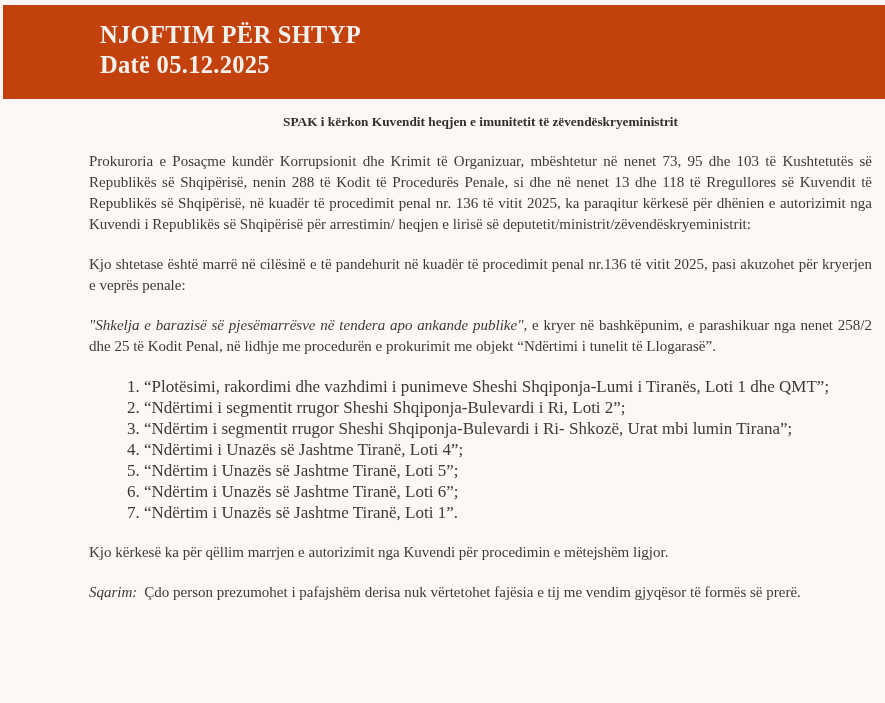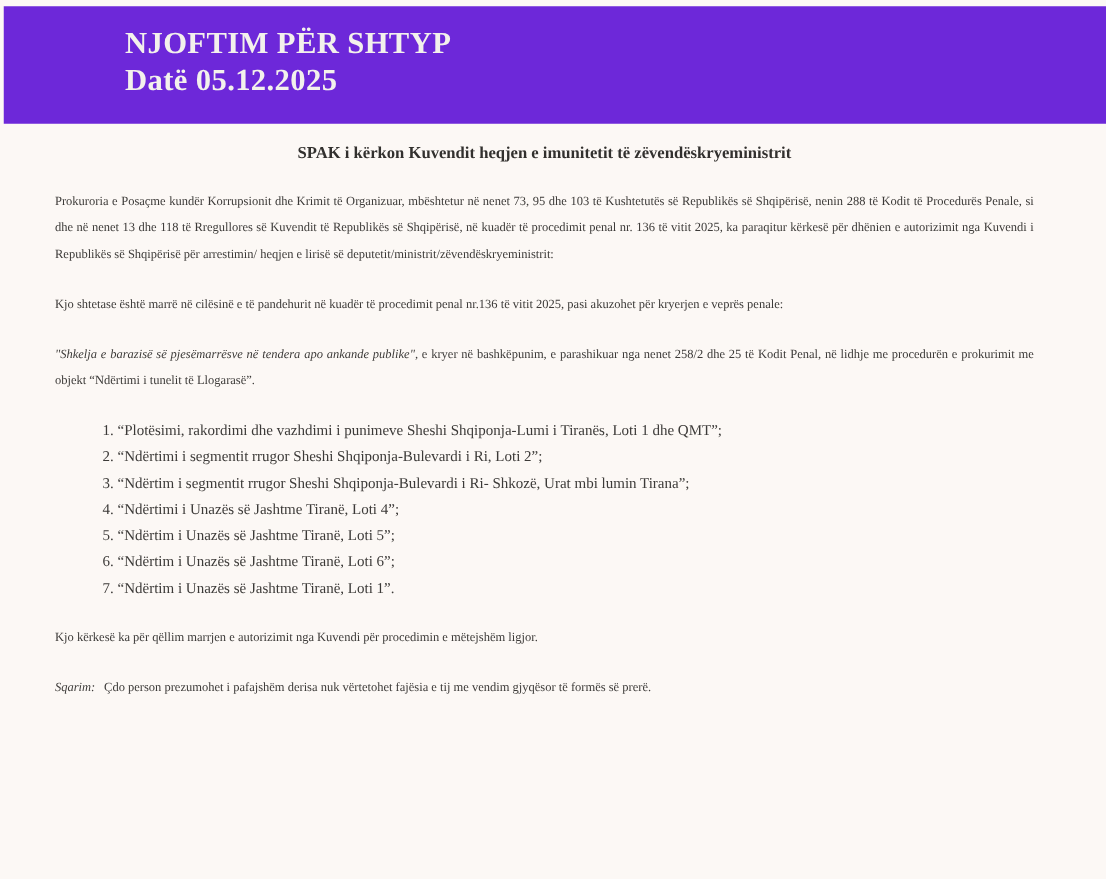--- a/index.html
+++ b/index.html
@@ -5,57 +5,57 @@
   * { margin: 0; padding: 0; box-sizing: border-box; }
   html, body {
     width: 885px; height: 703px;
     overflow: hidden;
     background: #fcf8f5;
     font-family: "Liberation Serif", serif;
   }
   .banner {
     margin: 5px 0 0 3px;
     height: 94px;
-    background: #6d28d9;
+    background: #c2410c;
     padding: 15px 0 0 97px;
   }
   .banner h1 {
     color: #f3f1ec;
     font-size: 24.5px;
     line-height: 30px;
     font-weight: bold;
     letter-spacing: 0.3px;
   }
   main {
     width: 783px;
-    margin-left: 44px;
+    margin-left: 89px;
     color: #3c3a38;
   }
   .headline {
     margin-top: 12px;
     text-align: center;
     font-size: 13.3px;
     line-height: 21px;
     font-weight: bold;
     color: #32302e;
   }
   main p {
     margin-top: 19px;
-    font-size: 10px;
+    font-size: 15px;
     line-height: 21px;
     text-align: justify;
   }
   .charge-quote { font-style: italic; }
   ol.procurement-list {
     margin-top: 19px;
     padding-left: 38px;
     list-style: none;
   }
   ol.procurement-list li {
-    font-size: 12px;
+    font-size: 17px;
     line-height: 21px;
   }
   .disclaimer-label { font-style: italic; margin-right: 7px; }
   .disclaimer-text { font-weight: normal; }
 </style>
 </head>
 <body>
 
 <header class="banner">
   <h1>NJOFTIM PËR SHTYP</h1>

